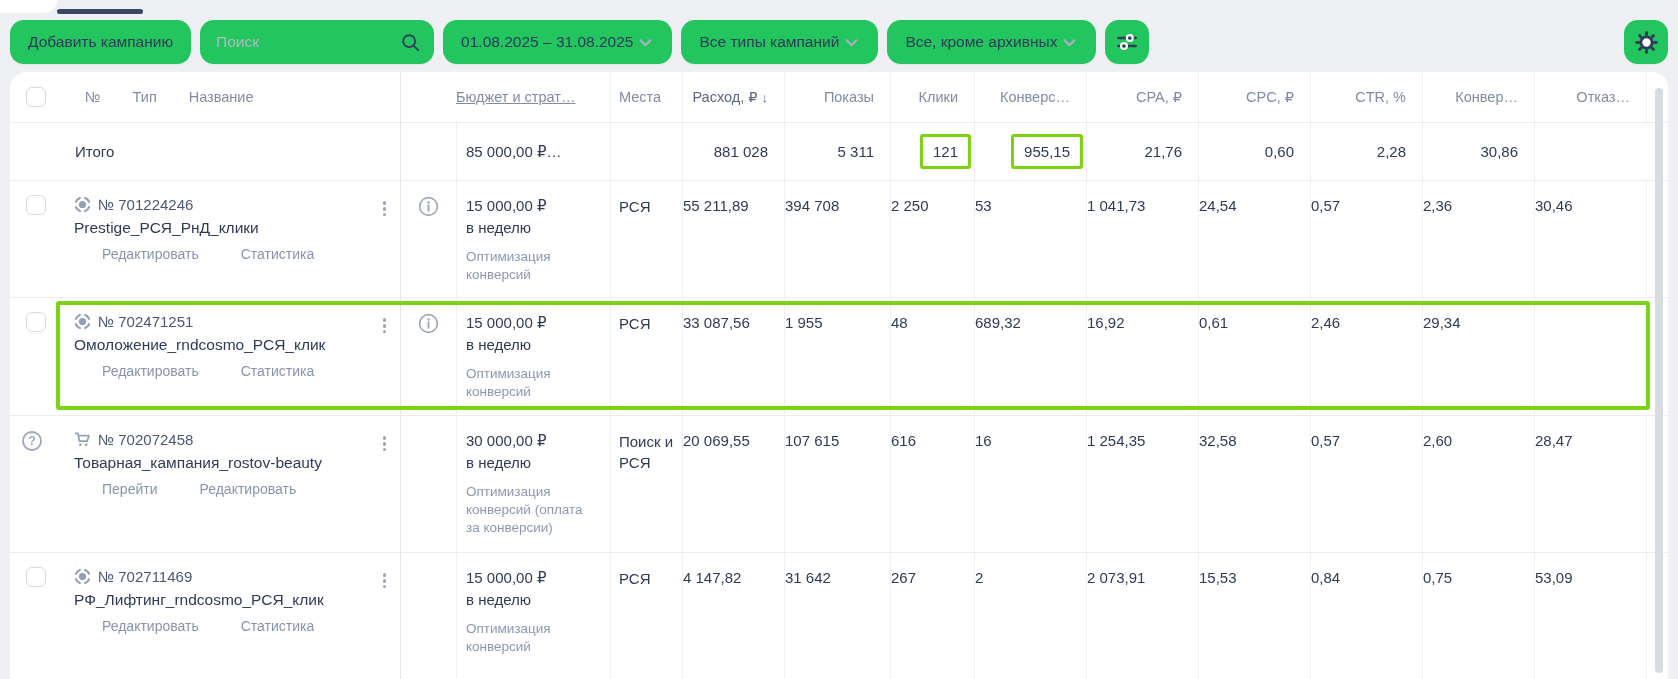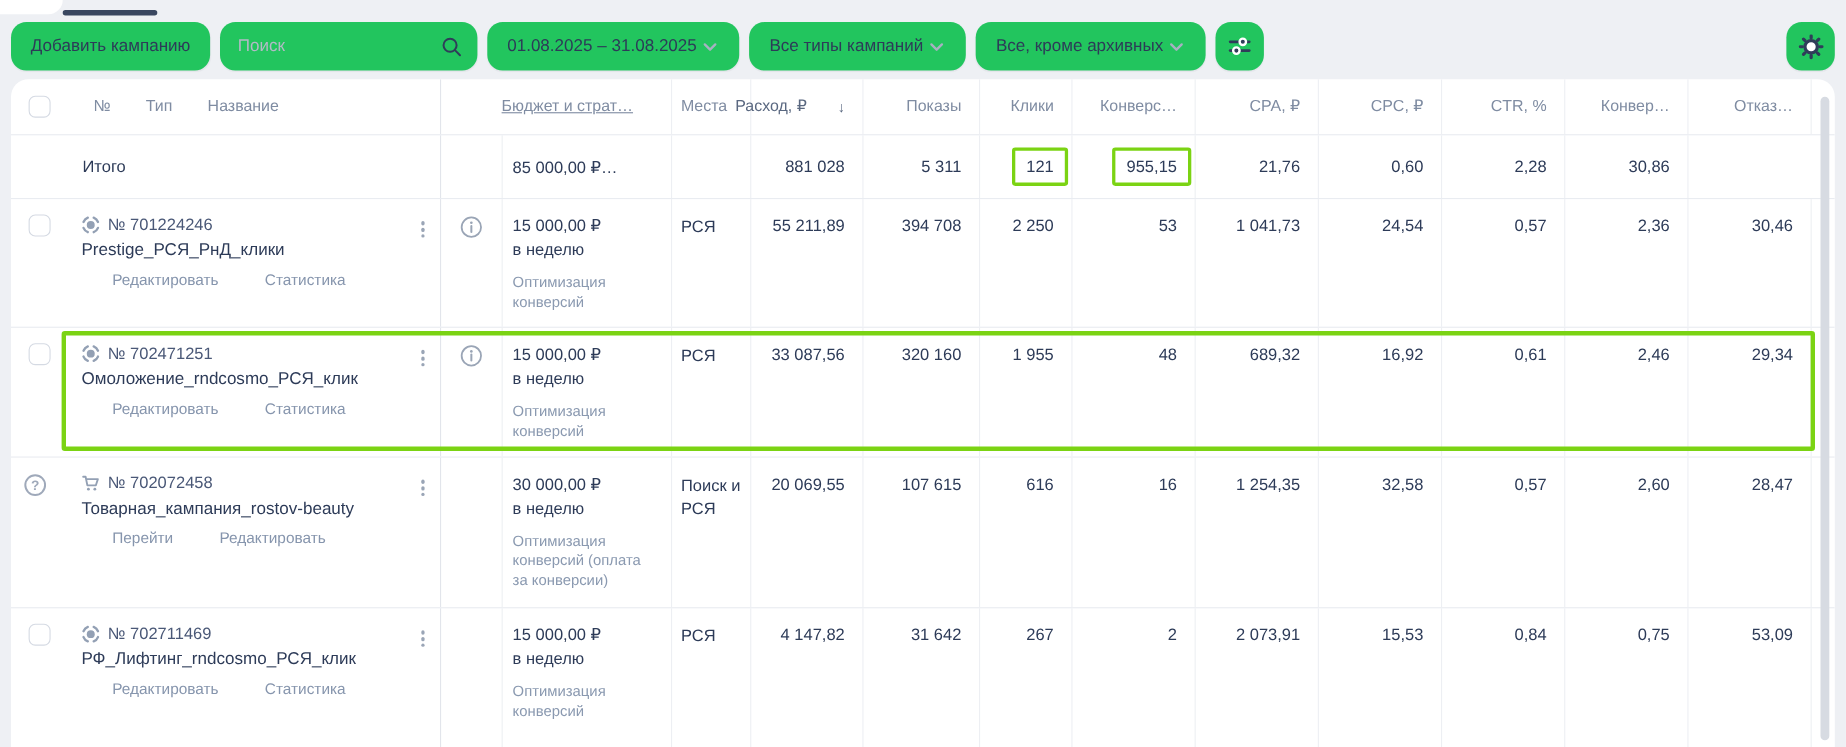--- a/index.html
+++ b/index.html
@@ -42,21 +42,21 @@
   .bl-strong { border-left:1px solid #e2e5eb;text-decoration:underline; }
 
   .c-check { padding:14px 0 0 16px; }
   .thead .c-check { padding-top:0; }
   .checkbox { width:20px; height:20px; border:1.5px solid #d5dae3; border-radius:6px;
     background:#fff; cursor:pointer; }
   .h-name { padding-left:29px; }
   .h-name .hn { margin-right:32px; }
   .h-budget { padding-left:55px; }
   .h-places { padding-left:8px; }
-  .num { text-align:right; padding:16px 16px 0 0; white-space:nowrap;gap:24px; }
+  .num { text-align:left; padding:16px 16px 0 0; white-space:nowrap; }
   .thead .num { padding-top:0; justify-content:flex-end; }
   .sort-arrow { margin-left:4px; color:#5a6880; font-size:13px; }
   .h-spend { color:#5a6880; }
 
   .tot { display:flex; align-items:center; }
   .tot-label { padding-left:19px; }
   .tot-budget { padding-left:9px; color:var(--dark); }
   .tot-num { justify-content:flex-end; padding-right:16px; }
   .tot-num.boxed { padding-right:3px; }
   .hl { border:3px solid var(--green); border-radius:3px; padding:6px 10px;
@@ -308,21 +308,20 @@
         </svg>
       </span>
     </div>
     <div class="cell c-budget bl">
       <div>15 000,00 ₽</div>
       <div>в неделю</div>
       <div class="b-strat">Оптимизация конверсий</div>
     </div>
     <div class="cell c-places bl">РСЯ</div>
     <div class="cell num bl">33 087,56</div>
-    <div class="cell num bl">320 160</div>
     <div class="cell num bl">1 955</div>
     <div class="cell num bl">48</div>
     <div class="cell num bl">689,32</div>
     <div class="cell num bl">16,92</div>
     <div class="cell num bl">0,61</div>
     <div class="cell num bl">2,46</div>
     <div class="cell num bl">29,34</div>
     <div class="cell bl"></div>
   </div>
 

